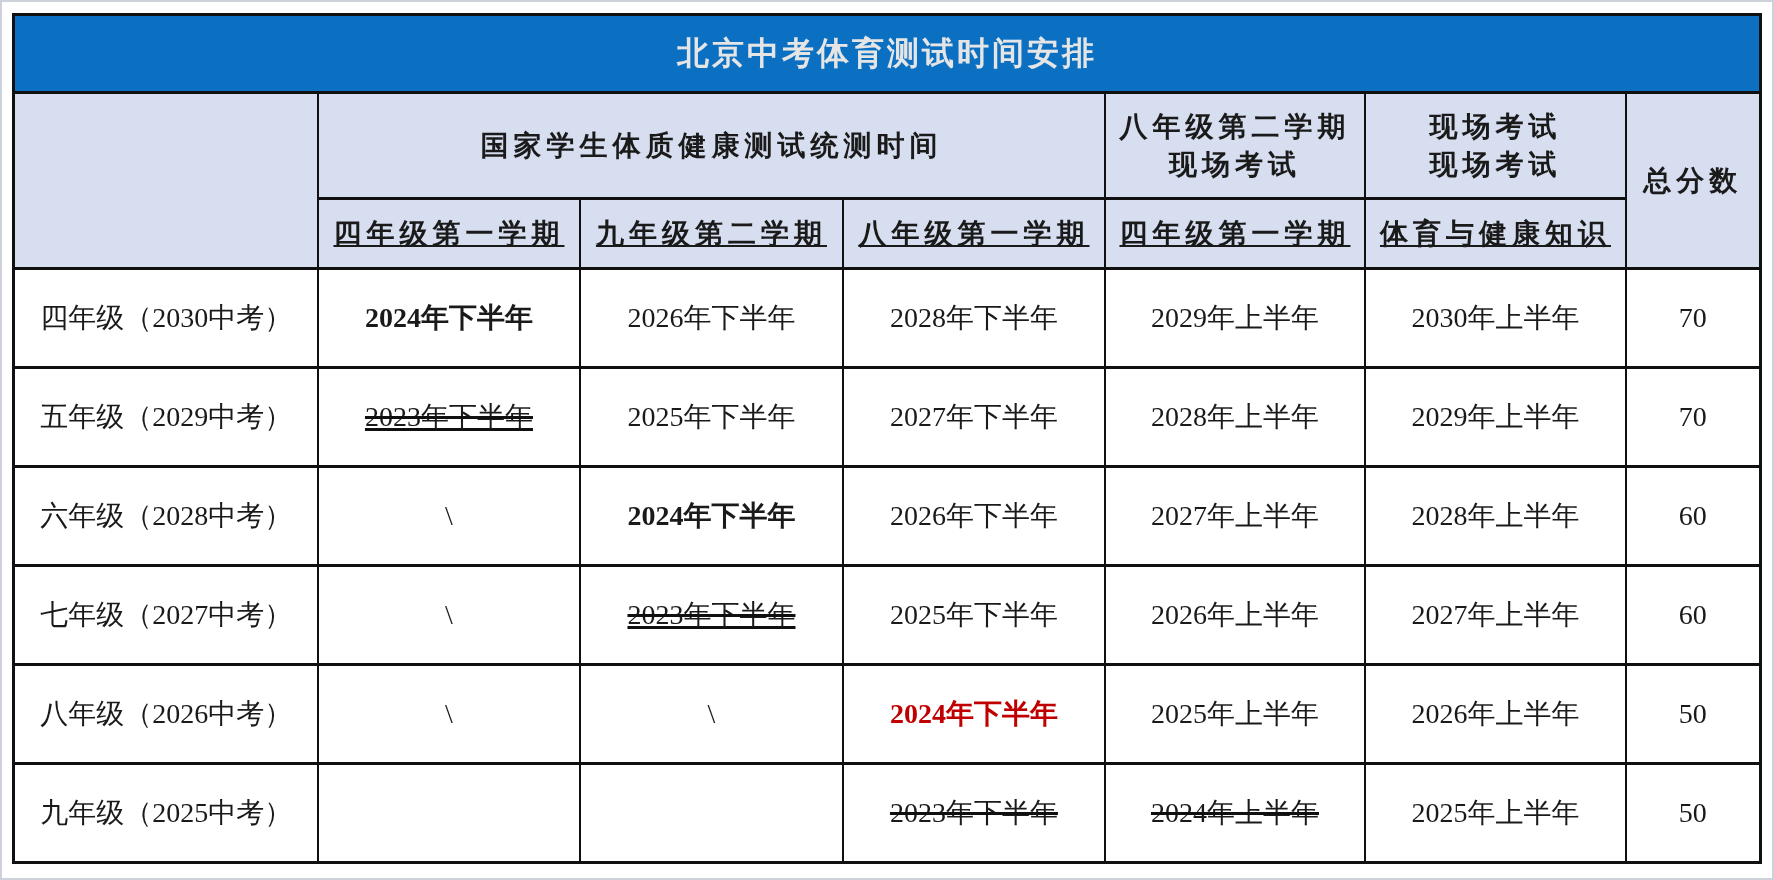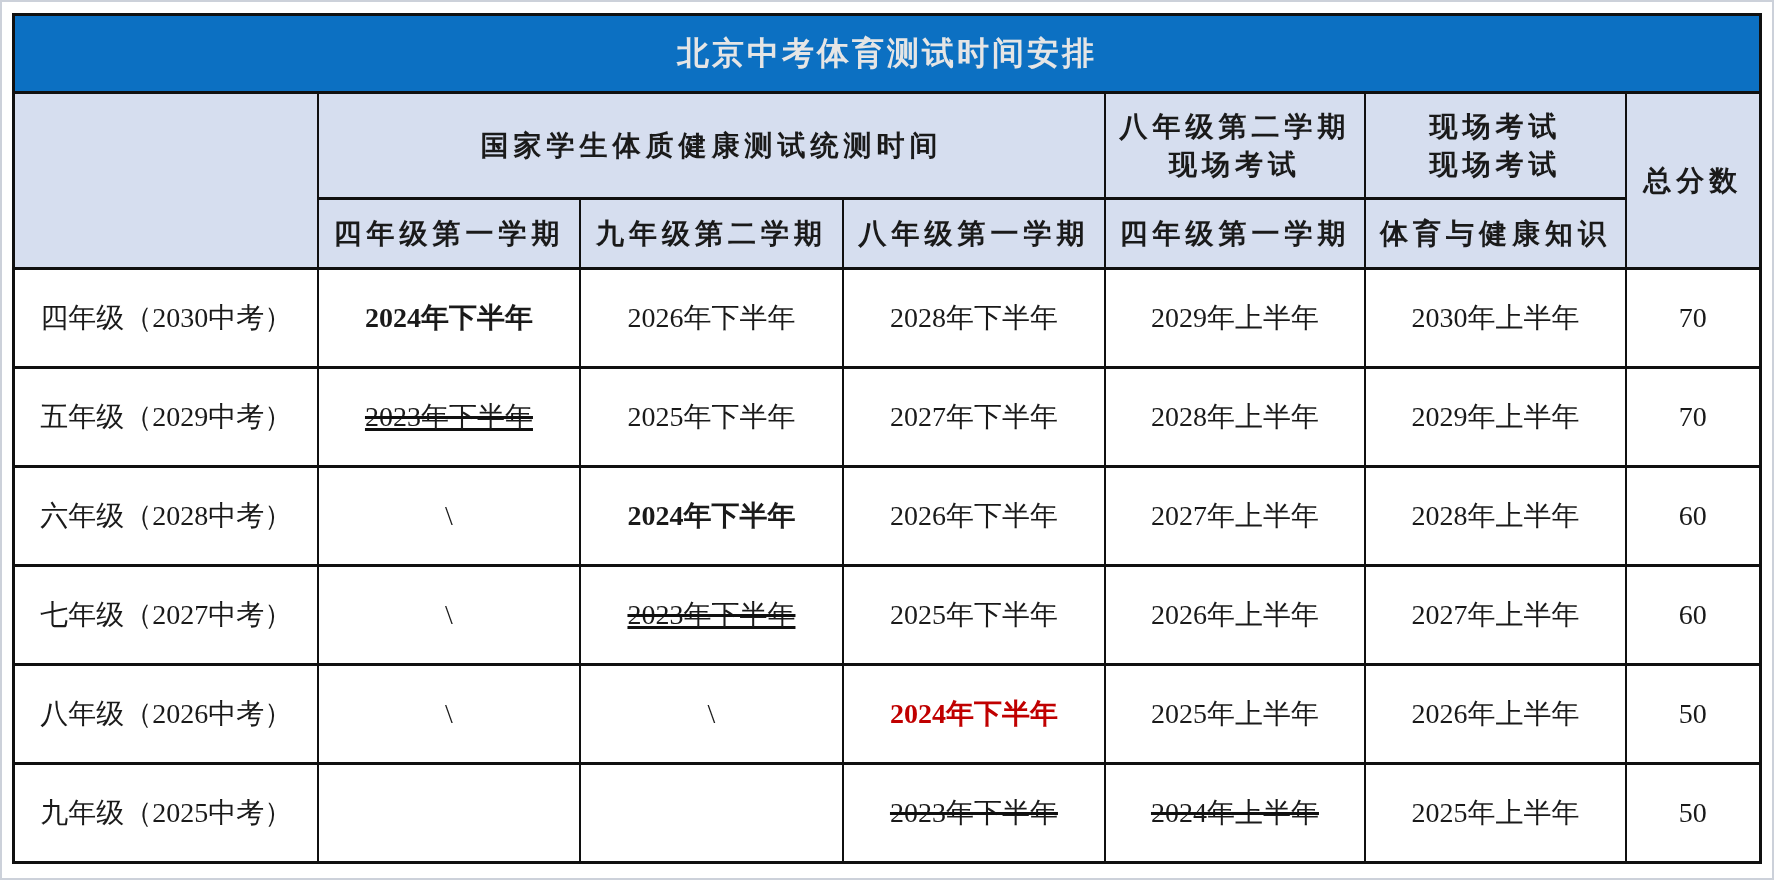--- a/index.html
+++ b/index.html
@@ -23,21 +23,21 @@
   tr.title td{
     background:#0c70c2;color:#e5e5e5;
     font-weight:bold;font-size:32px;letter-spacing:3px;
     height:75px;border:3px solid #101010;
   }
   tr.h1 td,tr.h2 td{
     background:#d6deef;font-weight:bold;font-size:28px;
     letter-spacing:5px;line-height:1.35;
   }
   tr.h1 td{height:103px;}
-  tr.h2 td{height:67px;}
+  tr.h2 td{height:67px;text-decoration:underline;}
   td.total{letter-spacing:6px;}
   tr.data td{background:#ffffff;font-size:28px;height:96px;}
   td.rowlabel{font-size:27px;letter-spacing:0;margin-top:32px;}
   .b{font-weight:bold;}
   .red{font-weight:bold;color:#c00000;}
   .strike{text-decoration:line-through;text-decoration-thickness:3px;text-decoration-color:#101010;}
   .strike2{text-decoration:underline line-through;text-decoration-thickness:2.5px;text-decoration-color:#101010;}
   .hline{display:block;}
 </style>
 </head>

